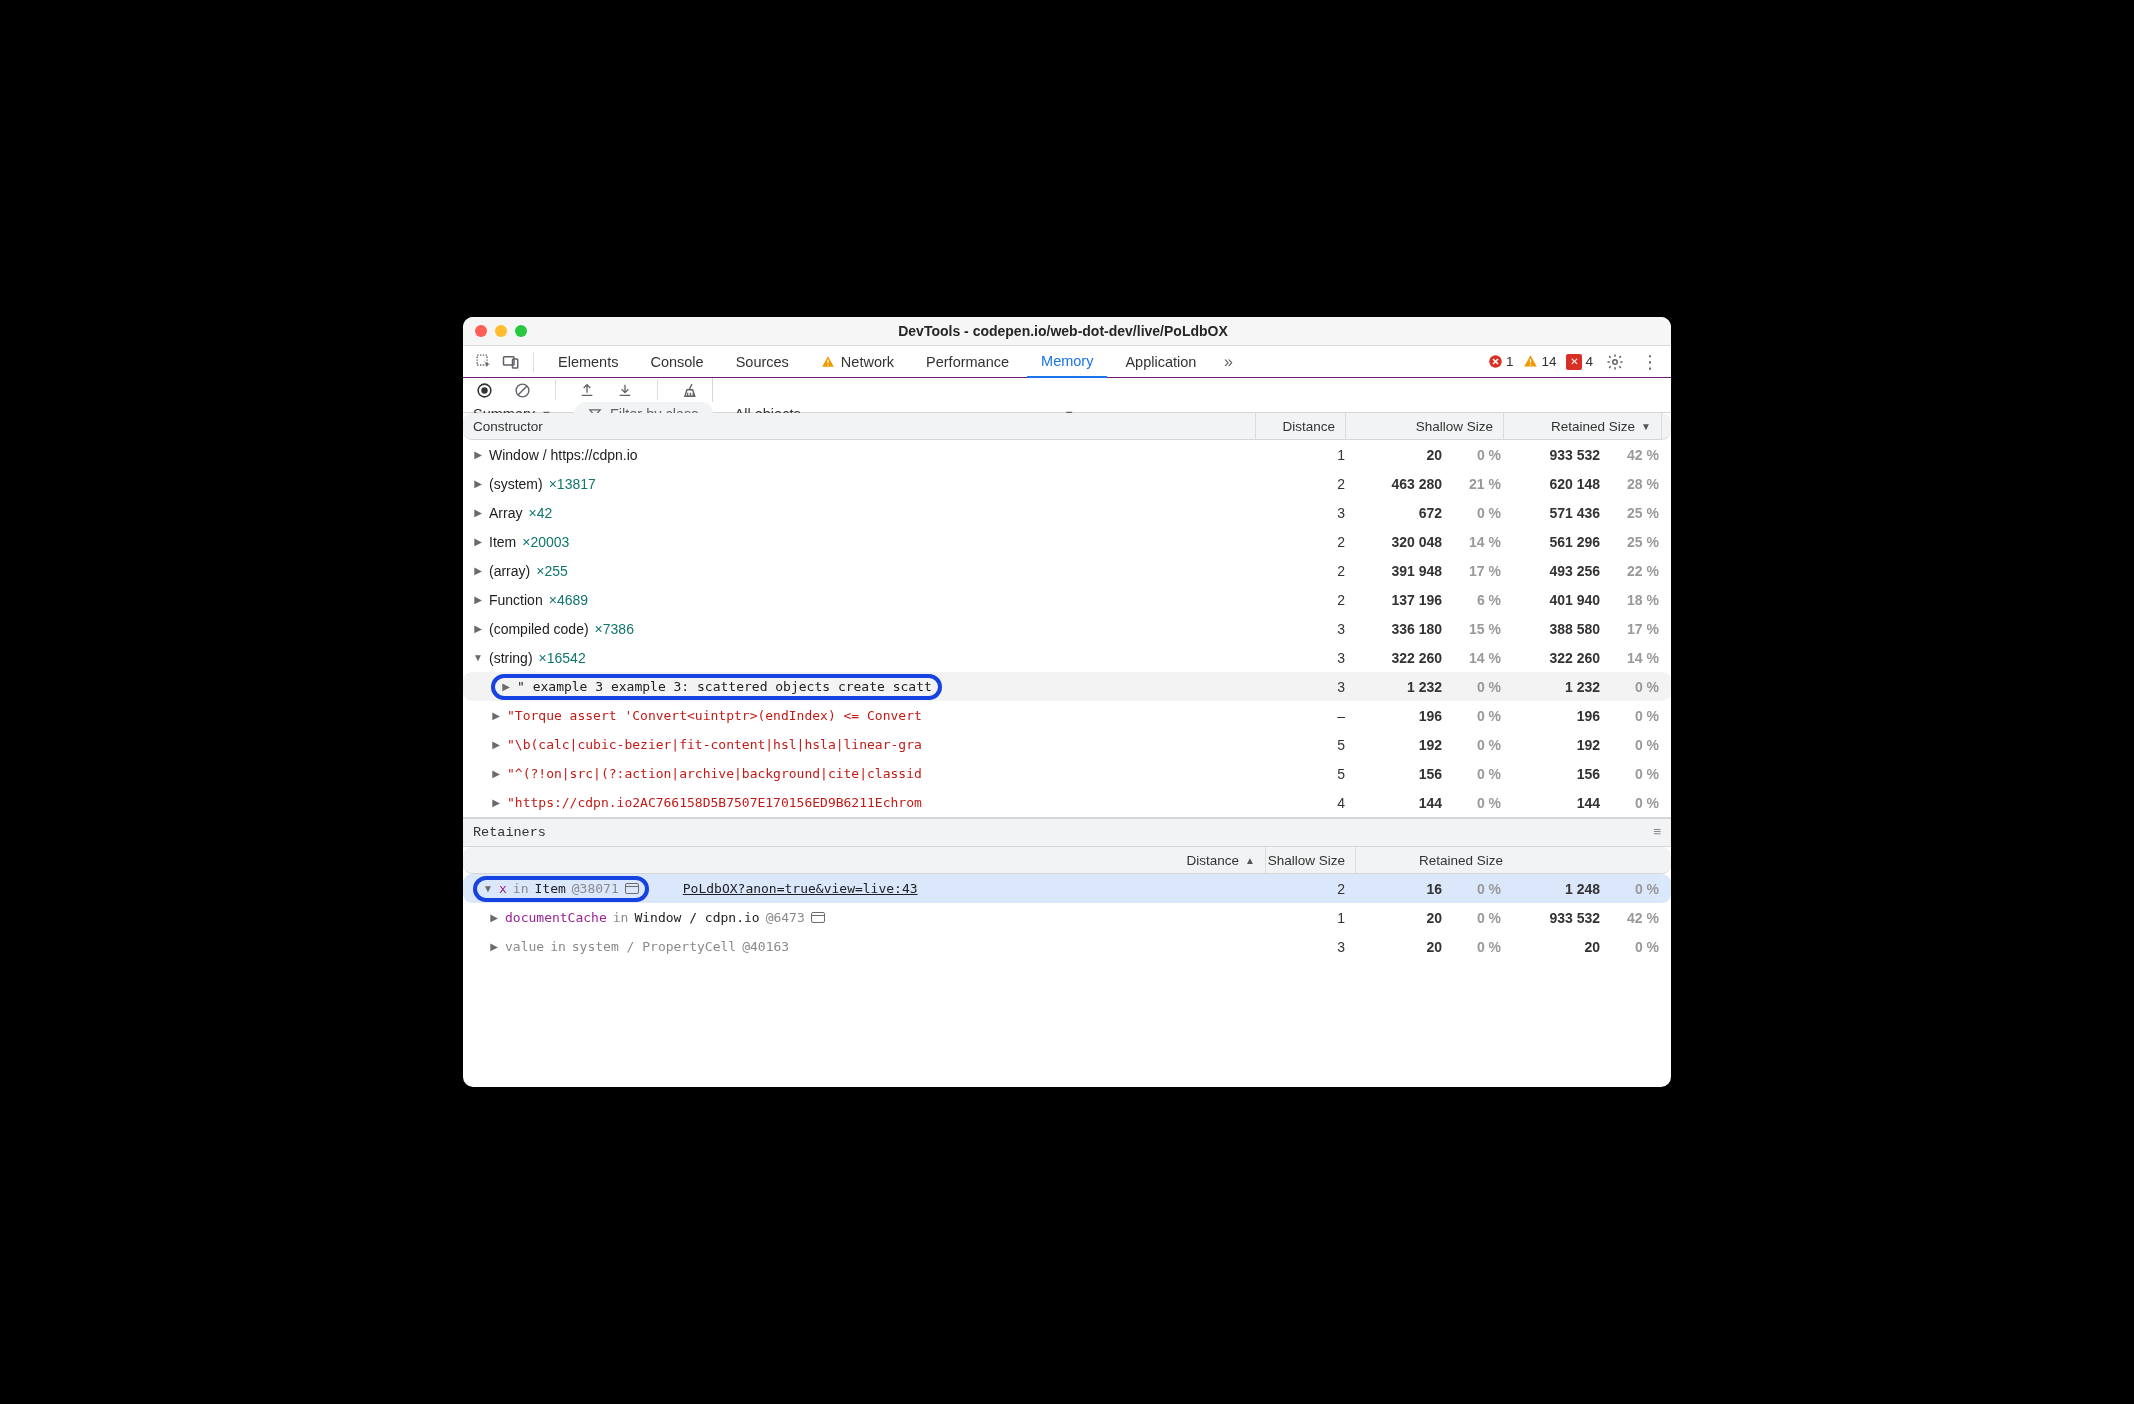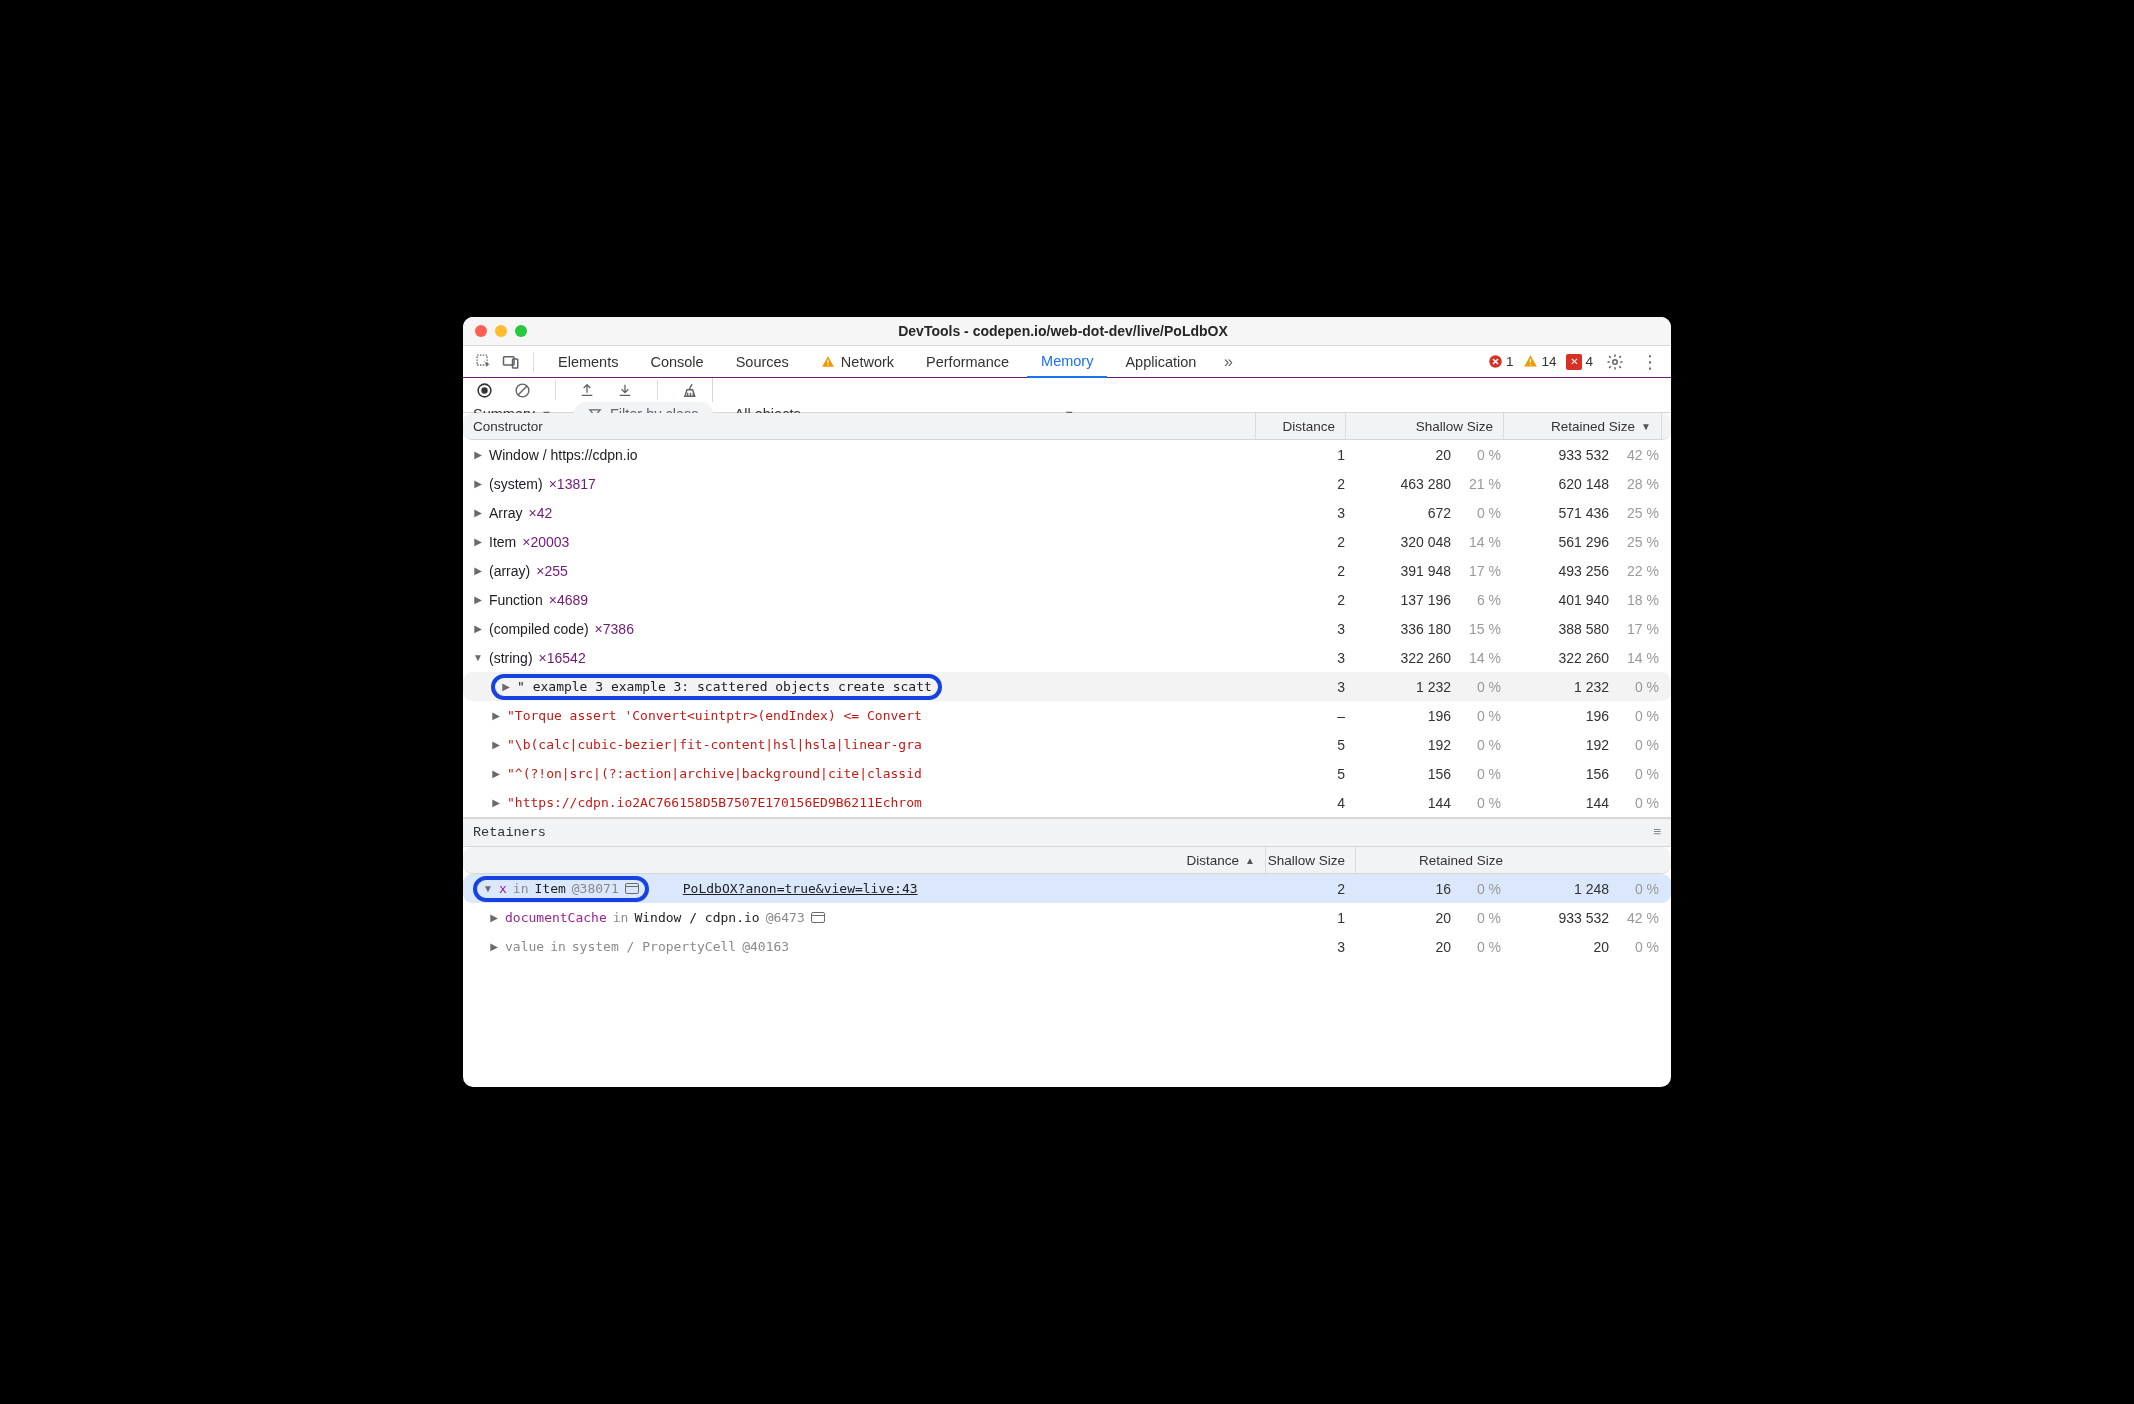--- a/index.html
+++ b/index.html
@@ -85,28 +85,28 @@
   .hdr > div + div { border-left:1px solid #dcdcdc; }
   .hdr .num { justify-content:flex-end; }
   .sort-arrow { font-size:10px; margin-left:6px; color:#555; }
   .rows { overflow:auto; flex:1; }
   .row { height:29px; font-size:14px; }
   .row > div { padding:0 10px; white-space:nowrap; overflow:hidden; text-overflow:ellipsis; display:flex; align-items:center; height:100%; }
   .row > div + div { border-left:1px solid transparent; } 
   .c0 { display:flex; align-items:center; gap:6px; color:#202124; }
   .row.child .c0 { padding-left: 28px; }
   .tri { display:inline-block; width:10px; text-align:center; font-size:10px; color:#6a6a6a; user-select:none; }
-  .count { color:#701a75; }
+  .count { color:#0f766e; }
   .mono { font-family: Menlo, Consolas, monospace; font-size:13px; }
   .redtxt { color:#c41a16; }
   .purptxt { color:#9b2393; } 
   .greytxt { color:#8a8a8a; }
   .linktxt { color:#202124; text-decoration: underline; }
   .num { justify-content:flex-end; font-variant-numeric: tabular-nums; }
-  .sizecell { display:flex; justify-content:flex-end; gap:10px; padding-right:12px !important; }
+  .sizecell { display:flex; justify-content:flex-end; gap:19px; padding-right:12px !important;font-weight:bold; }
   .pct { color:#999; min-width:40px; text-align:right; }
   .row.selected { background:#dbe7fb; }
   
   .callout { border:4px solid #1542e0; border-radius:18px; display:inline-flex; align-items:center; padding:0 6px; height:26px; gap:6px; }
   
   .pane-title {
     height:29px; border-top:1px solid #d6d6d6; border-bottom:1px solid #d6d6d6;
     background:#f1f3f4; display:flex; align-items:center; justify-content:space-between;
     padding:0 10px; font-size:13.5px;font-family:Liberation Mono, monospace;
   }

